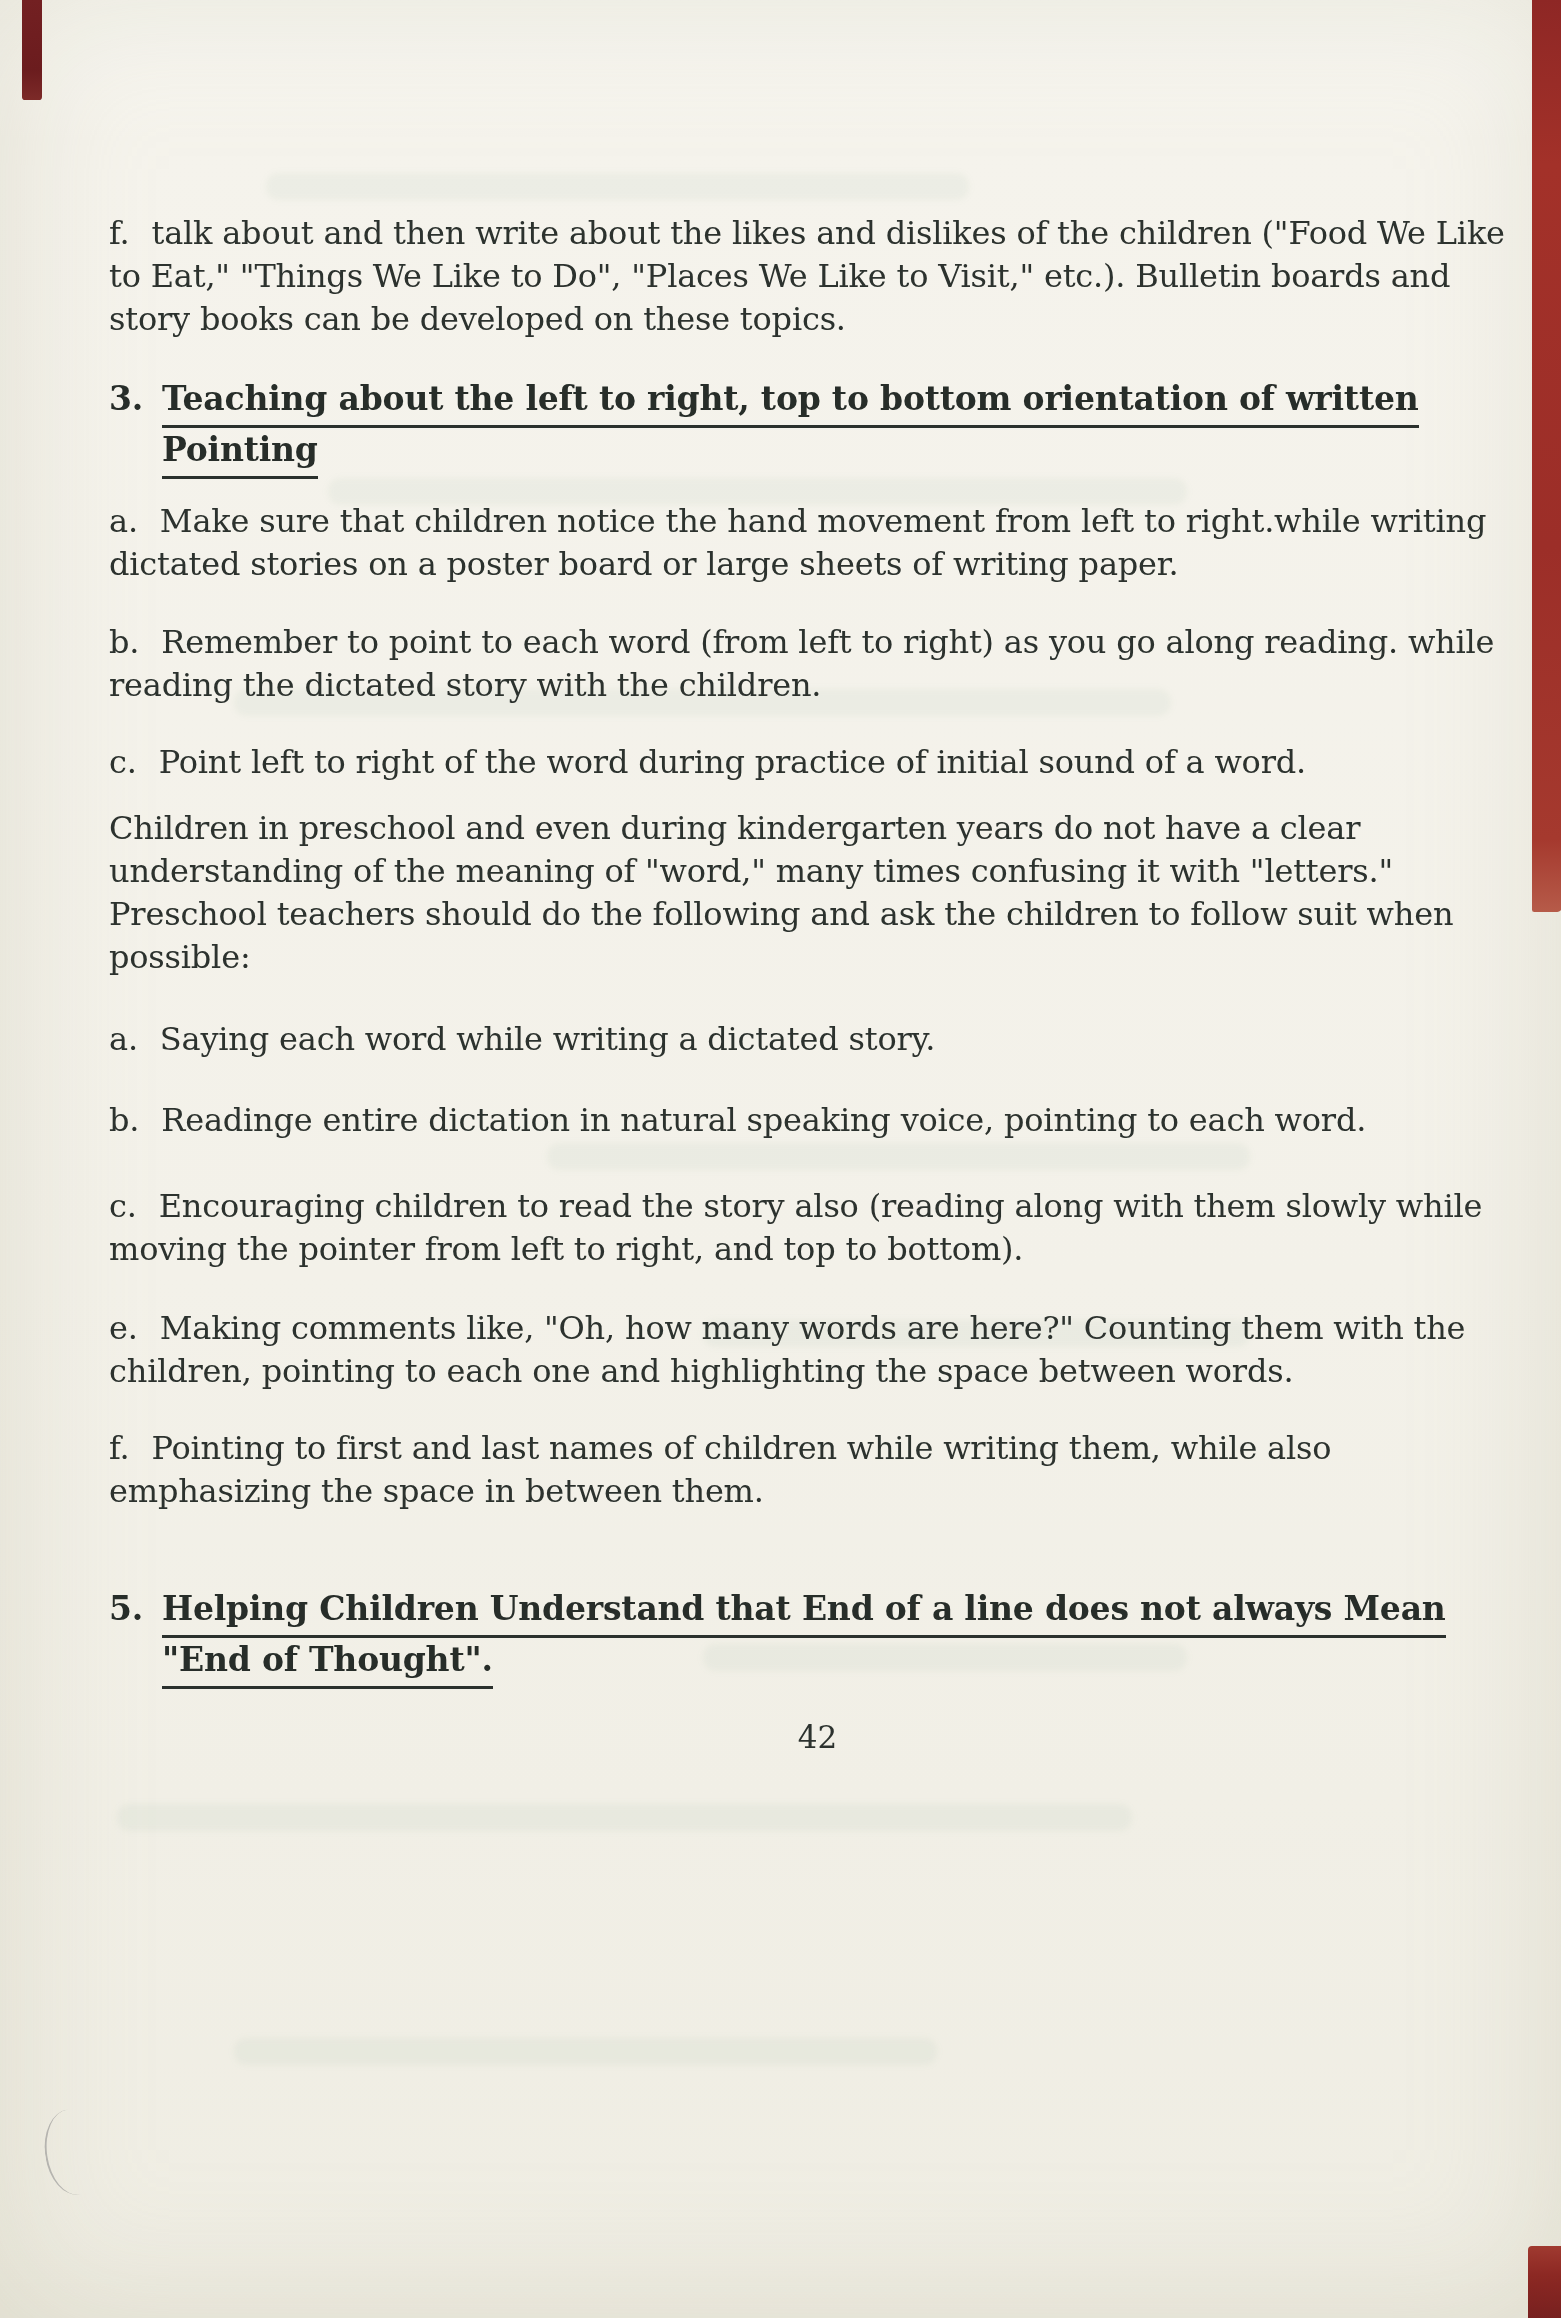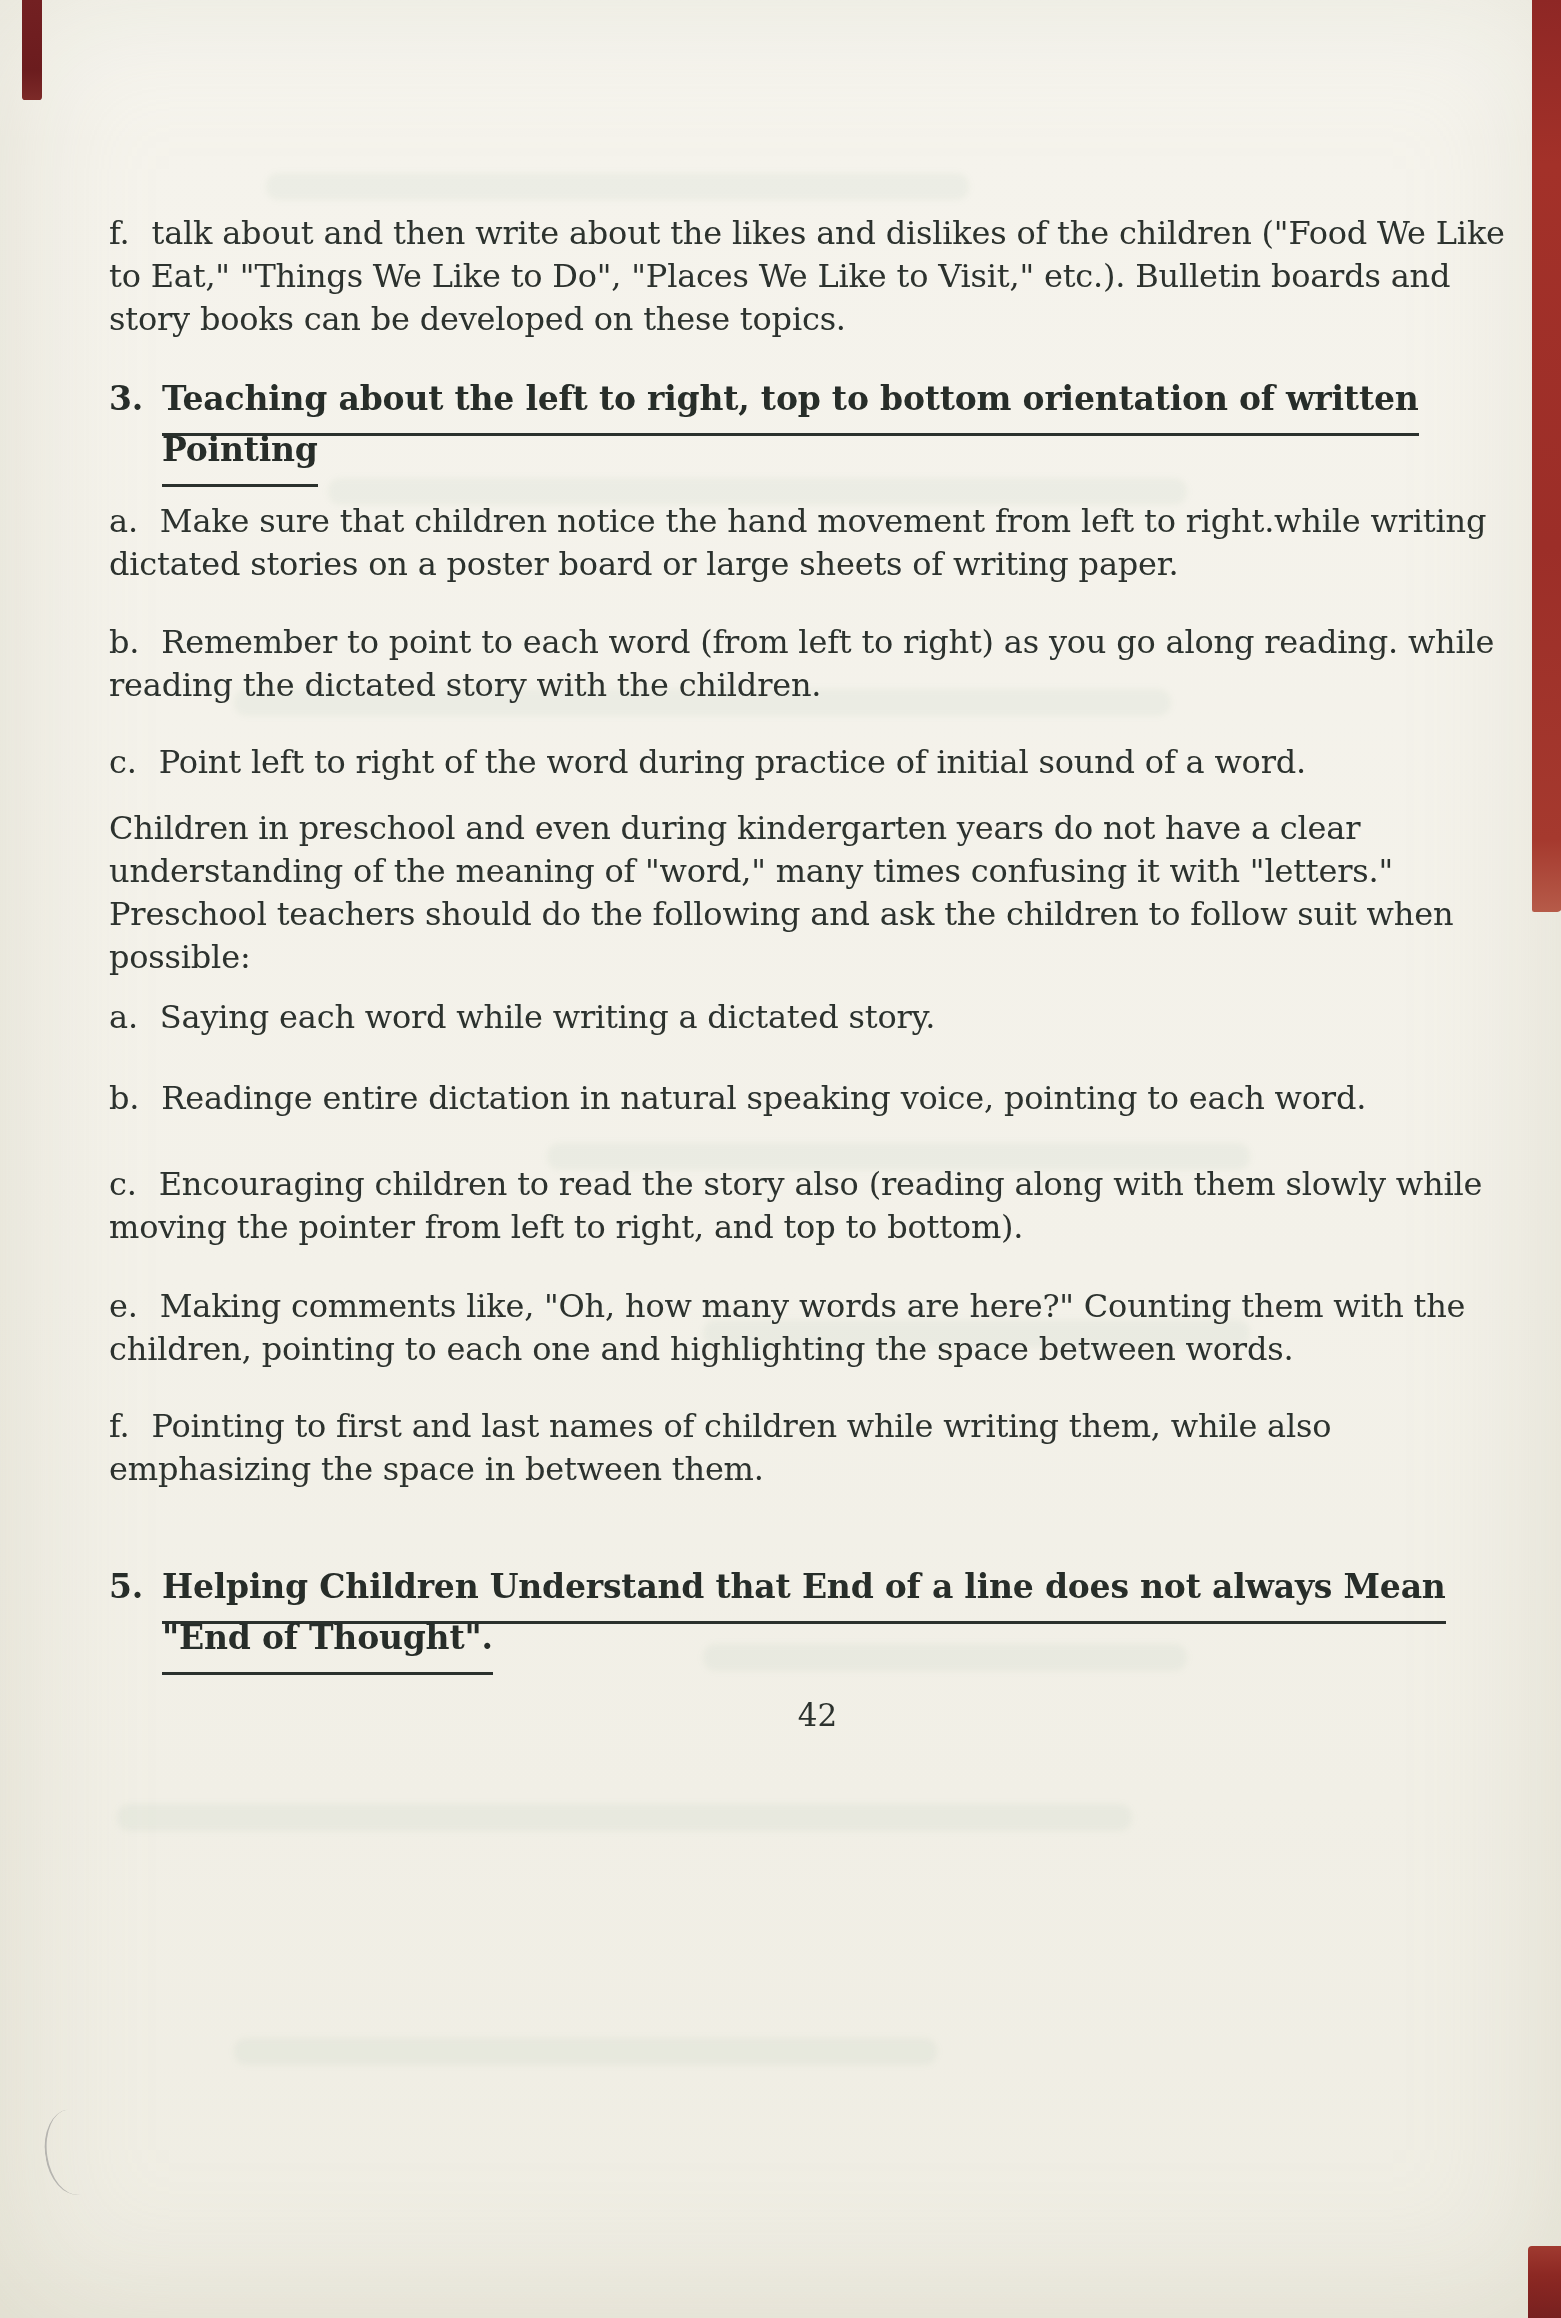--- a/index.html
+++ b/index.html
@@ -15,21 +15,21 @@
     position:absolute;left:109px;top:0;width:1417px;
     font-size:32px;line-height:43px;letter-spacing:-0.2px;
   }
   .item,.paragraph{margin:0;}
   .ilabel{margin-right:22px;}
   .heading{
     font-weight:bold;font-size:33px;line-height:51px;
     padding-left:53px;text-indent:-53px;color:#272d29;margin:0;
   }
   .hnum{display:inline-block;width:53px;text-indent:0;}
-  .hline{border-bottom:3.9px solid #2b312d;padding-bottom:15px;}
+  .hline{border-bottom:3.9px solid #2b312d;padding-bottom:7px;}
   .pagenum{margin-top:31px;text-align:center;font-size:31px;letter-spacing:0;}
   .redbar{position:absolute;pointer-events:none;}
   .redbar.left-top{left:22px;top:0;width:19.5px;height:100px;
     background:linear-gradient(180deg,#732022,#6b1c1e 70%,#7c2a28);border-radius:0 0 3.1px 3.1px;}
   .redbar.right-top{right:0;top:0;width:30px;height:912px;
     background:linear-gradient(180deg,#8e2725,#a33129 18%,#9c2e28 60%,#a5392e 92%,#b65b49);
     border-radius:0 0 4.7px 2.3px;}
   .redbar.right-bottom{right:0;top:2246px;width:34px;height:73px;
     background:linear-gradient(180deg,#a03a30,#8c2823 40%,#77201f);border-radius:3.9px 0 0 0;}
   .bleed{position:absolute;height:26.6px;background:rgba(110,150,125,0.06);
@@ -76,21 +76,21 @@
     <span class="ilabel">b.</span><span>Remember to point to each word (from left to right) as you go along reading. while reading the dictated story with the children.</span>
   </p>
 
   <p class="item" style="margin-top:34px">
     <span class="ilabel">c.</span><span>Point left to right of the word during practice of initial sound of a word.</span>
   </p>
 
 
   <p class="paragraph" style="margin-top:23.4px">Children in preschool and even during kindergarten years do not have a clear understanding of the meaning of "word," many times confusing it with "letters." Preschool teachers should do the following and ask the children to follow suit when possible:</p>
 
-  <p class="item" style="margin-top:17px">
+  <p class="item" style="margin-top:39px">
     <span class="ilabel">a.</span><span>Saying each word while writing a dictated story.</span>
   </p>
 
   <p class="item" style="margin-top:38px">
     <span class="ilabel">b.</span><span>Readinge entire dictation in natural speaking voice, pointing to each word.</span>
   </p>
 
   <p class="item" style="margin-top:43px">
     <span class="ilabel">c.</span><span>Encouraging children to read the story also (reading along with them slowly while moving the pointer from left to right, and top to bottom).</span>
   </p>

